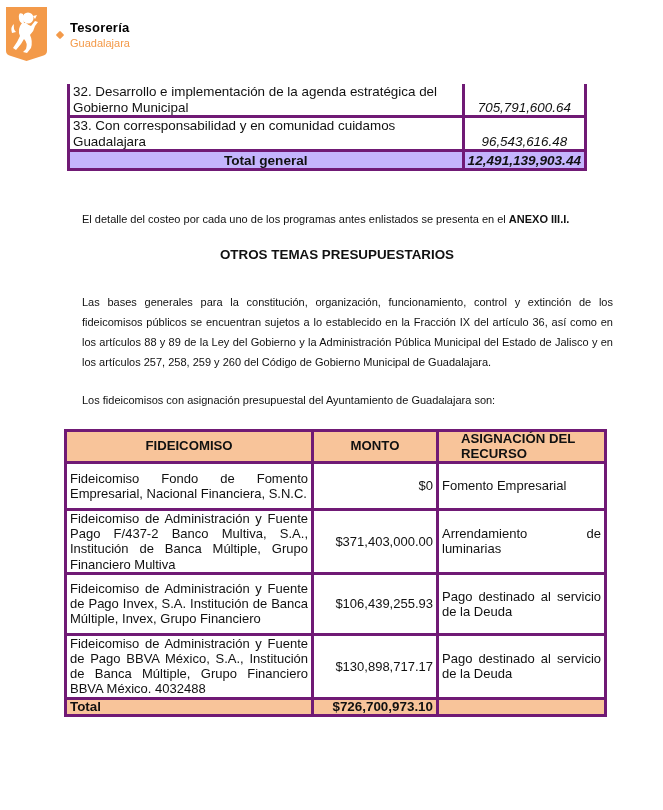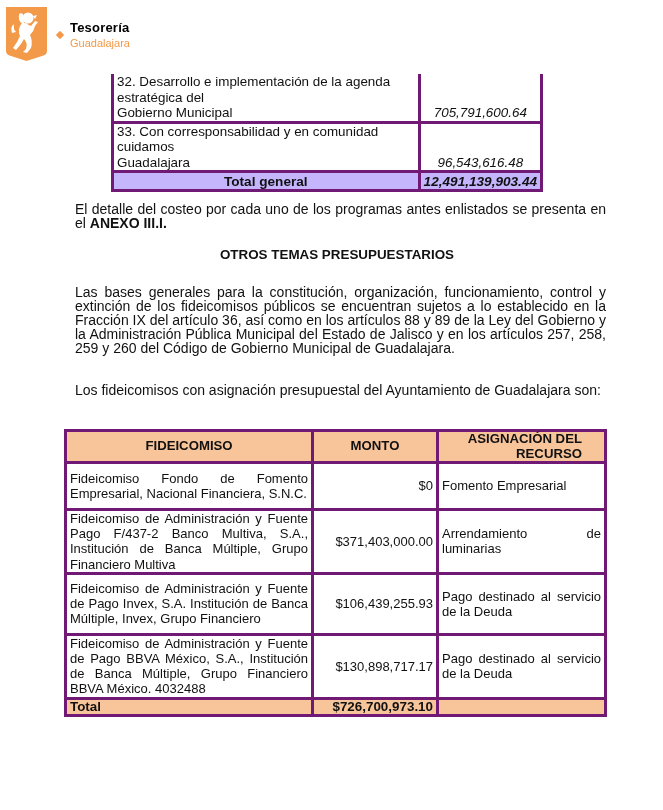--- a/index.html
+++ b/index.html
@@ -17,41 +17,41 @@
     .brand-title {
       position: absolute; left: 70px; top: 20px; font-size: 13px; font-weight: bold;
       color: #000000; letter-spacing: 0.2px;
     }
     .brand-sub {
       position: absolute; left: 70px; top: 37px; font-size: 11px; color: #f39a4a;
     }
     table { border-collapse: collapse; position: absolute; }
     td, th { border: 3px solid #701a75; font-size: 13.4px; line-height: 15.5px; vertical-align: bottom; }
     
-    .t1 { left: 67px; top: 74px; width: 432px; margin-left: 44px; }
+    .t1 { left: 67px; top: 84px; width: 520px; }
     .t1 td { padding: 0 3px; }
     .t1 .c1 { width: 403px; text-align: left; }
     .t1 .c2 { text-align: center; font-style: italic; }
     .t1 .row1 td { border-top: none; }
     .t1 .total td { background: #c4b5fd; font-weight: bold; font-size: 13.6px; line-height: 15px; padding-top: 1px; }
     .t1 .total .c1 { text-align: center; }
 
     .para {
-      position: absolute; left: 71px; width: 531px; font-size: 14px; line-height: 14px;
-      text-align: justify; margin: 4px;
+      position: absolute; left: 71px; width: 531px; font-size: 11px; line-height: 20px;
+      text-align: justify; margin: 11px;
     }
     .heading {
       position: absolute; left: 67px; width: 540px; top: 247px; text-align: center;
       font-size: 13.4px; font-weight: bold; margin: 0;
     }
     
     .t2 { left: 64px; top: 429px; width: 543px; }
     .t2 th {
       background: #f8c49a; font-weight: bold; font-size: 13.2px; line-height: 14.5px;
-      text-align: right; vertical-align: middle; padding: 0 3px;
+      text-align: left; vertical-align: middle; padding: 0 3px;
     }
     .t2 td { padding: 0 3px; vertical-align: middle; font-size: 13px; line-height: 15.2px; }
     .t2 .col1 { width: 238px; text-align: justify; text-align-last: justify; }
     .t2 .col1.last-left { text-align-last: left; }
     .t2 .col2 { width: 116px; text-align: right; }
     .t2 .col3 { text-align: justify; }
     .t2 .total td { background: #f8c49a; font-weight: bold; font-size: 13.4px; line-height: 14px; }
     .t2 .total .col1 { text-align: left; text-align-last: left; }
     .ll { display: block; text-align: left; }
   </style>

